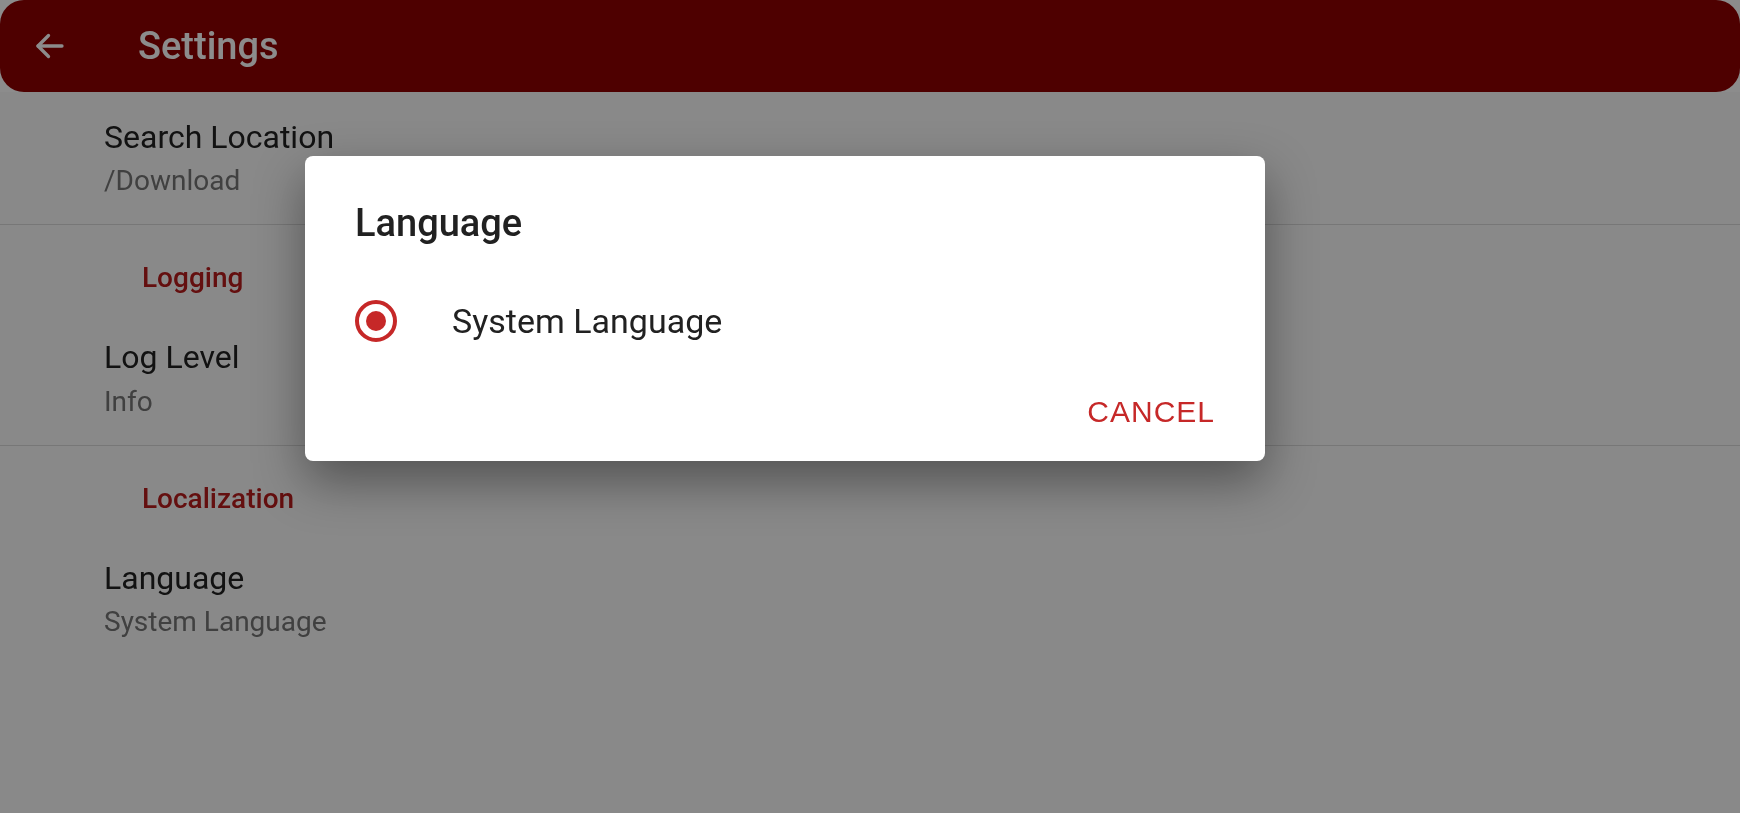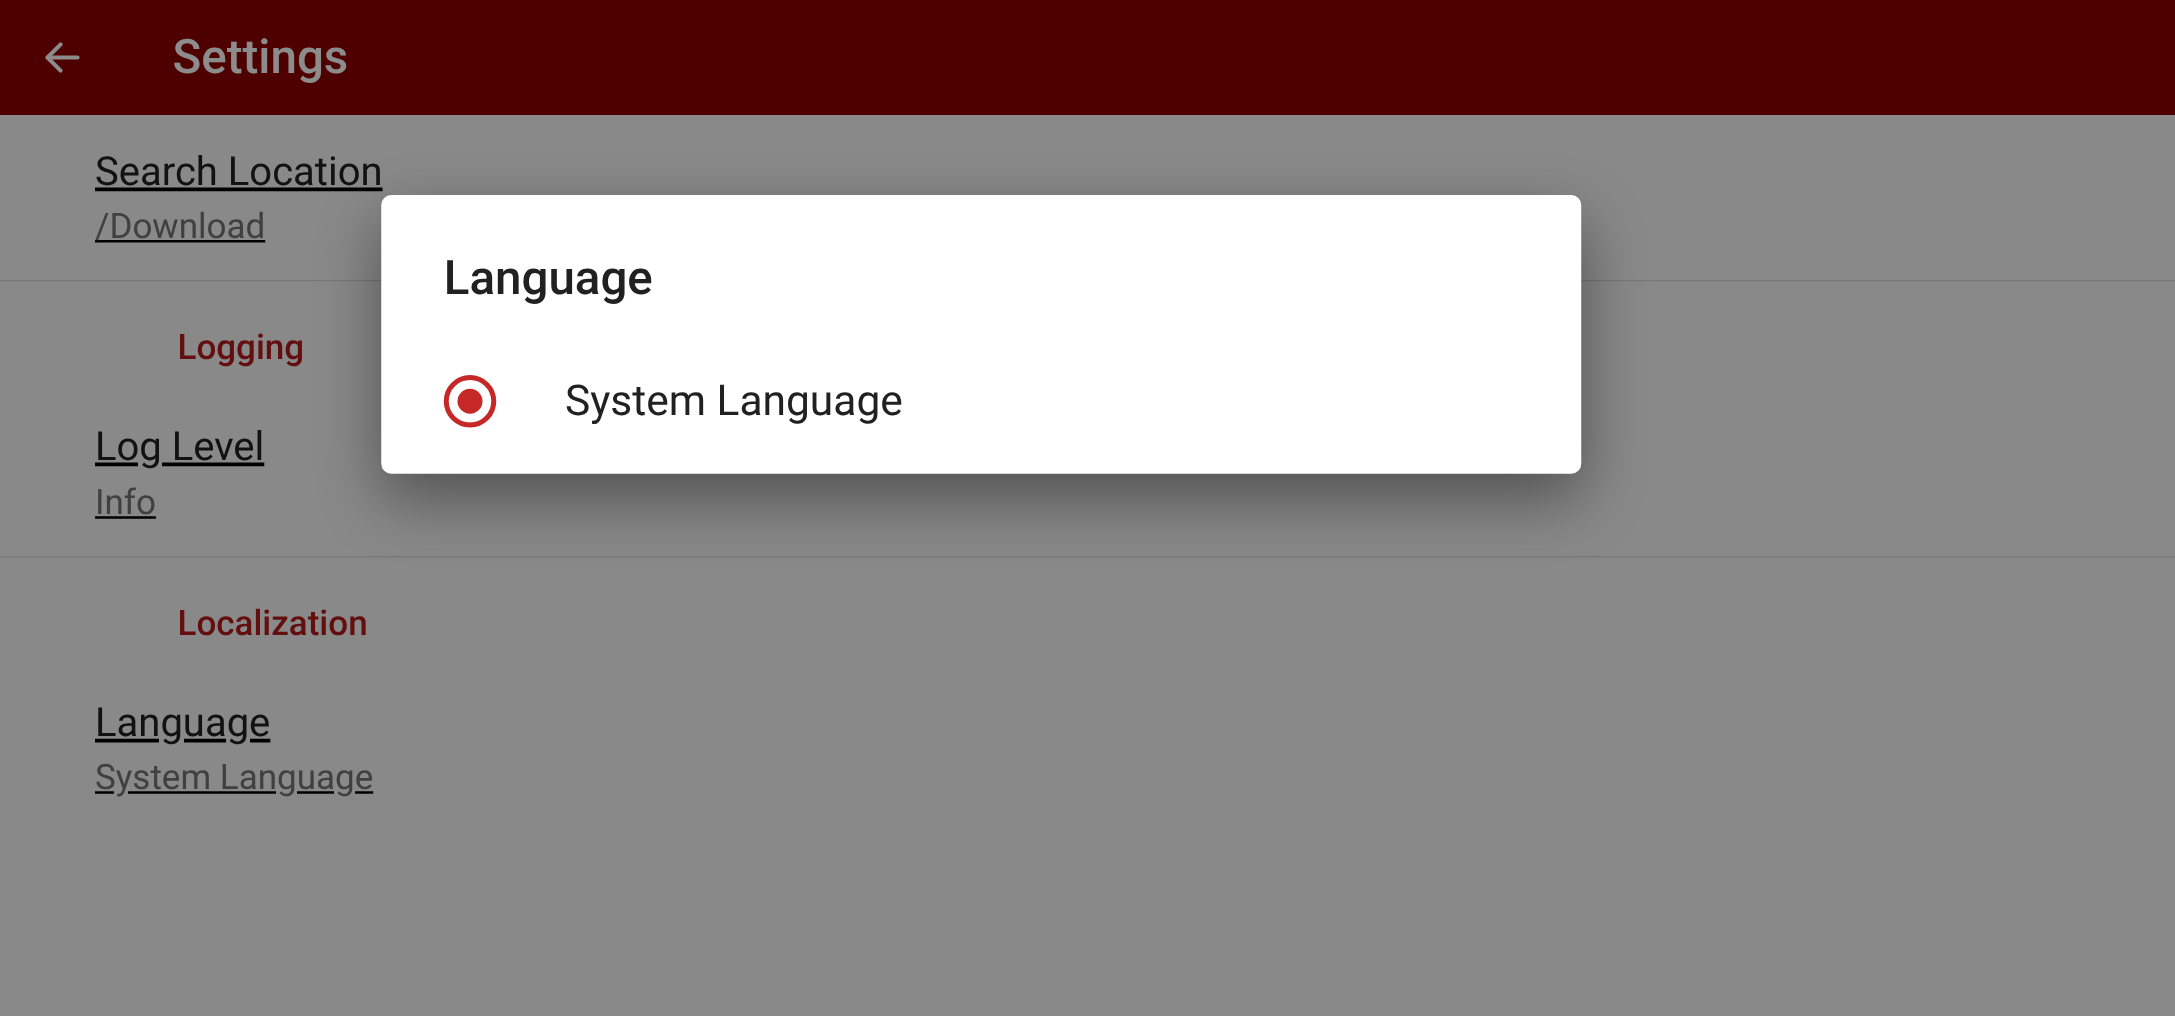--- a/index.html
+++ b/index.html
@@ -4,32 +4,33 @@
   <style>
     * { box-sizing: border-box; margin: 0; padding: 0; }
     html, body { width: 1740px; height: 813px; overflow: hidden; font-family: Roboto, "Helvetica Neue", Arial, sans-serif; }
     
     .app-bar {
       background: #8e0000;
       height: 92px;
       display: flex;
       align-items: center;
       padding-left: 30px;
+      border-radius: 24px;
     }
     .back-arrow {
       width: 40px; height: 40px; display:flex; align-items:center; justify-content:center;
       margin-right: 68px;
       cursor: pointer;
     }
     .back-arrow svg { stroke: #fff; }
     .app-title { color: #fff; font-size: 38px; font-weight: 500; }
 
     .content { background:#fafafa; width:100%; height:calc(100% - 92px); }
 
-    .setting-item { padding: 24px 0 24px 76px; cursor:pointer;text-decoration:underline; }
+    .setting-item { padding: 24px 0 24px 104px; cursor:pointer; }
     .setting-title { font-size: 32px; color:#212121; line-height:1.35; }
     .setting-sub { font-size: 28px; color:#757575; line-height:1.4; margin-top:2px; }
     .divider { height:1px; background:#d9d9d9; width:100%; }
 
     .section-header { padding: 36px 0 18px 142px; }
     .section-header-text { font-size: 28px; color:#b71c1c; font-weight:500; }
 
     
     .scrim {
       position:absolute; inset:0; background:rgba(0,0,0,0.45);
@@ -116,13 +117,16 @@
 
 <div class="dialog">
   <div class="dialog-title">Language</div>
 
   <div class="radio-row">
     <div class="radio checked"></div>
     <div class="radio-label">System Language</div>
   </div>
 
 
+  <div class="dialog-actions">
+    <button class="cancel-btn">CANCEL</button>
+  </div>
 </div>
 
 </body></html>

